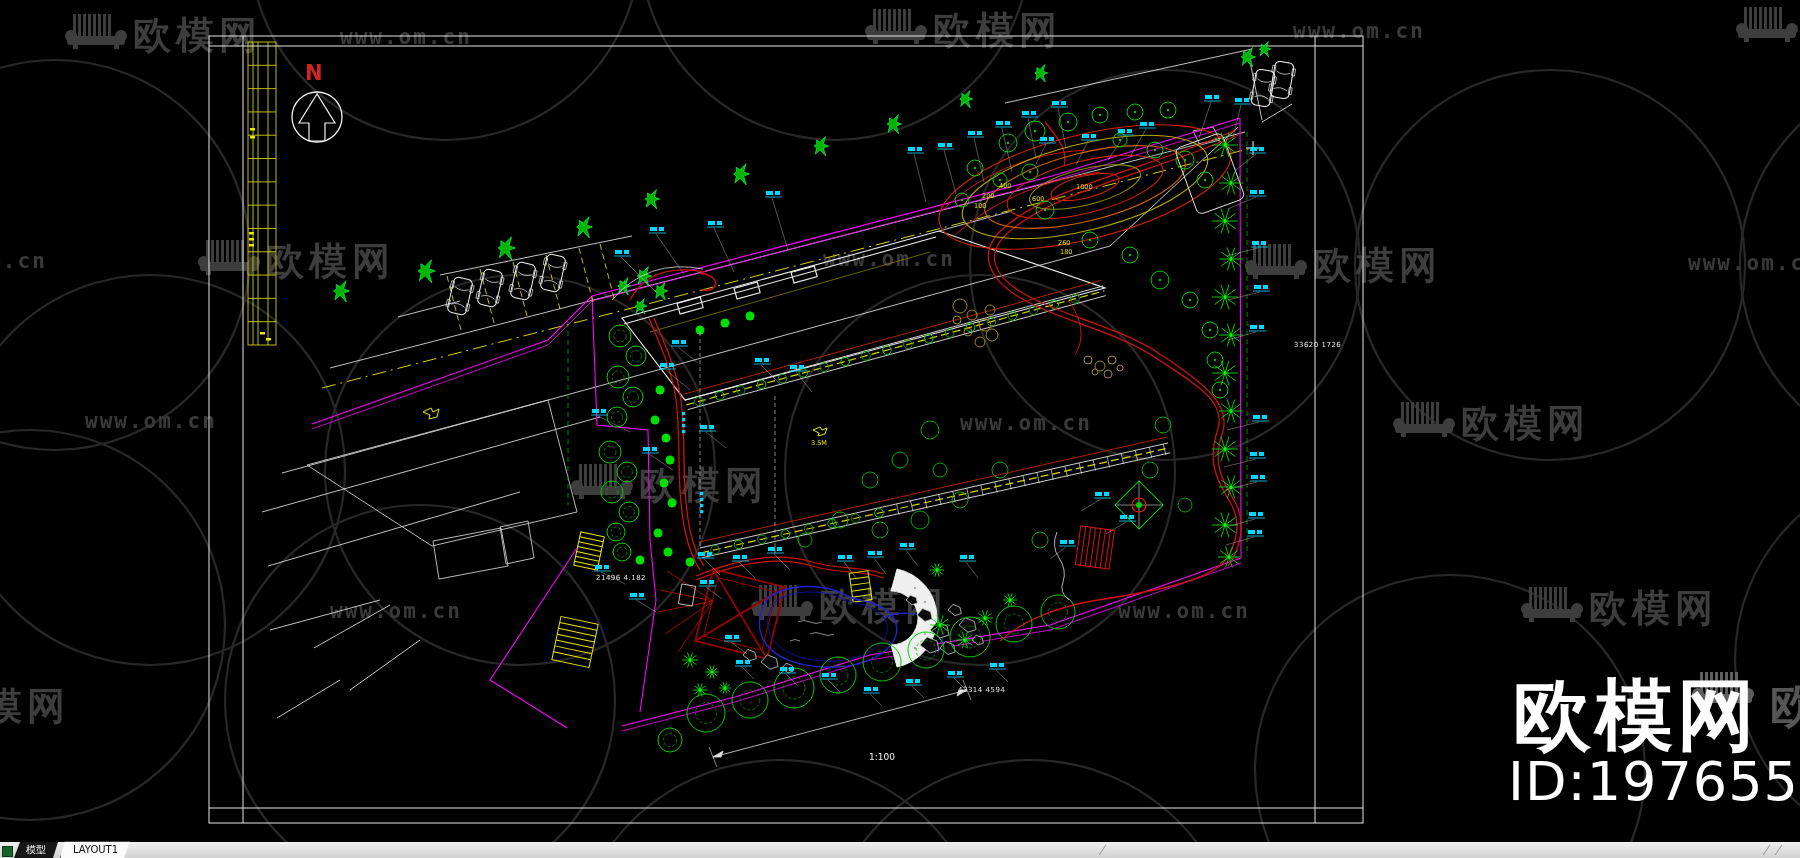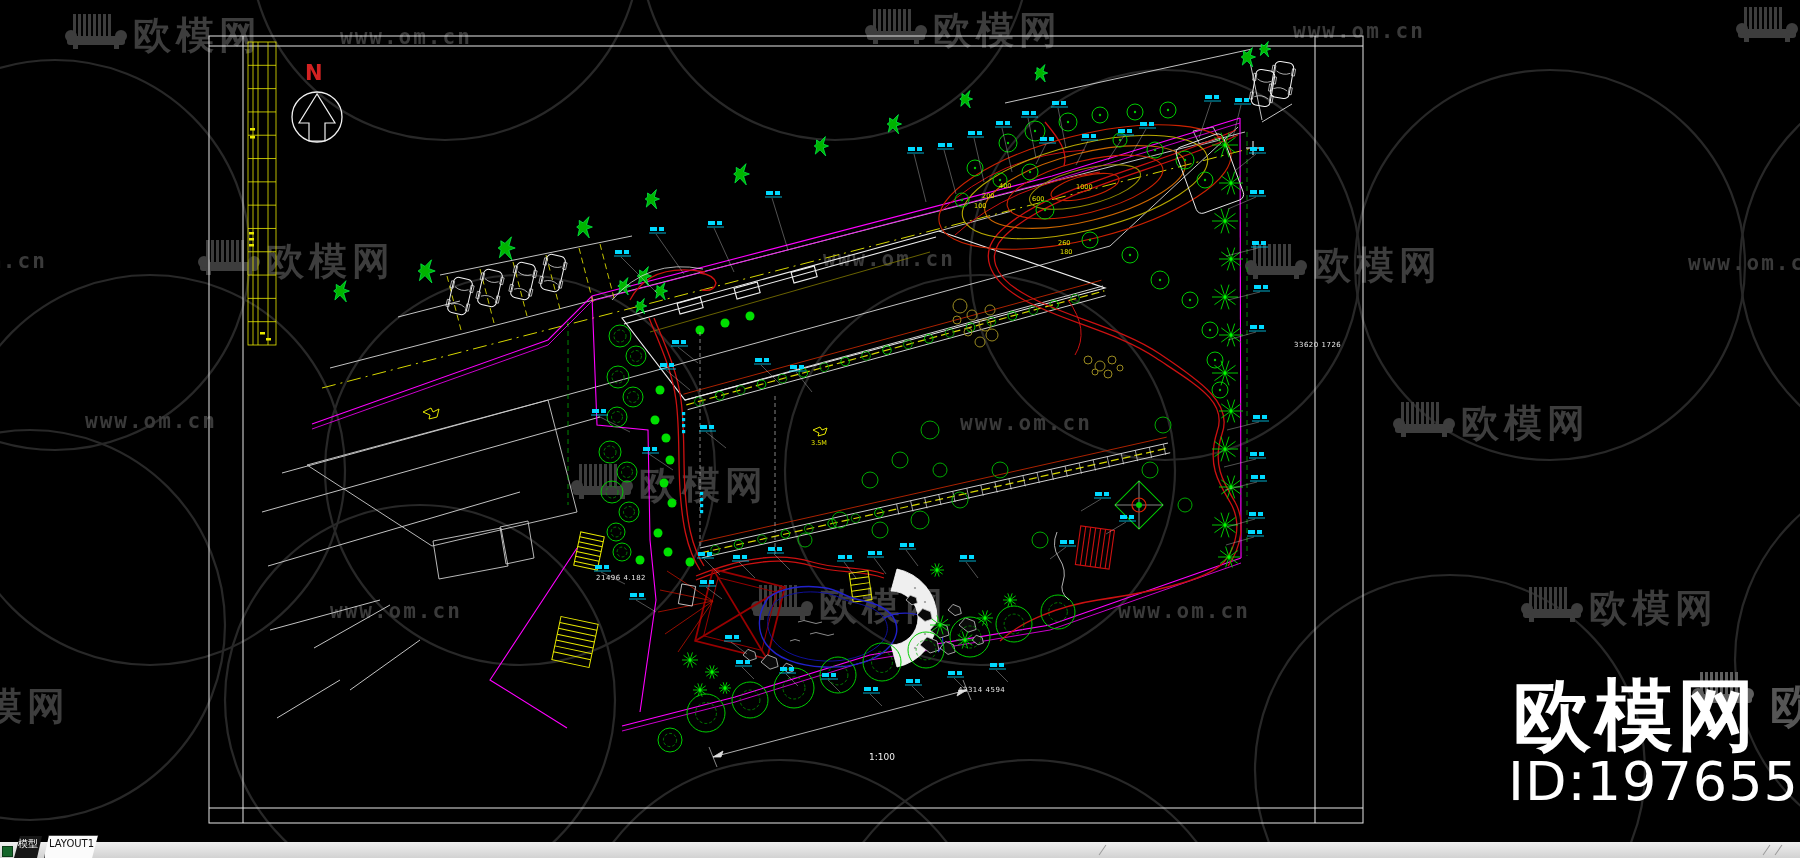--- a/index.html
+++ b/index.html
@@ -17,21 +17,21 @@
   .gray-echo{font-weight:bold;font-size:46px;fill:#555;}
   .dimtext{fill:#e8e8e8;font-size:7px;letter-spacing:0.5px;}
   .scaletext{fill:#f0f0f0;font-size:9px;}
   .ylabel{fill:#e8e800;font-size:6.5px;}
   .ntext{fill:#d42222;font-size:21px;font-weight:bold;}
   
   .tabbar{position:absolute;left:0;top:842px;width:1800px;height:16px;
           background:linear-gradient(#efefef,#d2d2d2);display:flex;align-items:flex-end;}
   .status-chip{position:absolute;left:2px;top:4px;width:9px;height:9px;background:#15652a;
                border:1px solid #0a3a16;}
-  .tab{height:22px;line-height:15px;font-size:10px;padding:0 4px;margin-right:2px;}
+  .tab{height:16px;line-height:15px;font-size:10px;padding:0 12px;margin-right:2px;}
   .tab-dark{background:#161616;color:#fff;margin-left:14px;
             clip-path:polygon(6px 0,100% 0,calc(100% - 5px) 100%,0 100%);}
   .tab-light{background:#fbfbfb;color:#111;border:1px solid #444;border-bottom:none;
              clip-path:polygon(5px 0,calc(100% - 1px) 0,calc(100% - 7px) 100%,0 100%);}
   .slash{position:absolute;top:2px;width:1px;height:12px;background:#9a9a9a;transform:rotate(35deg);}
 </style>
 </head>
 <body>
 
 <div class="screen">

